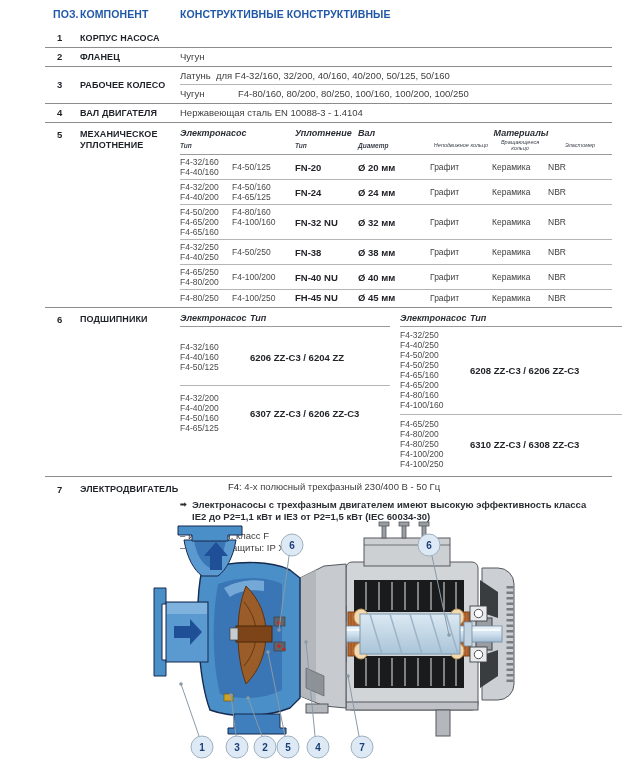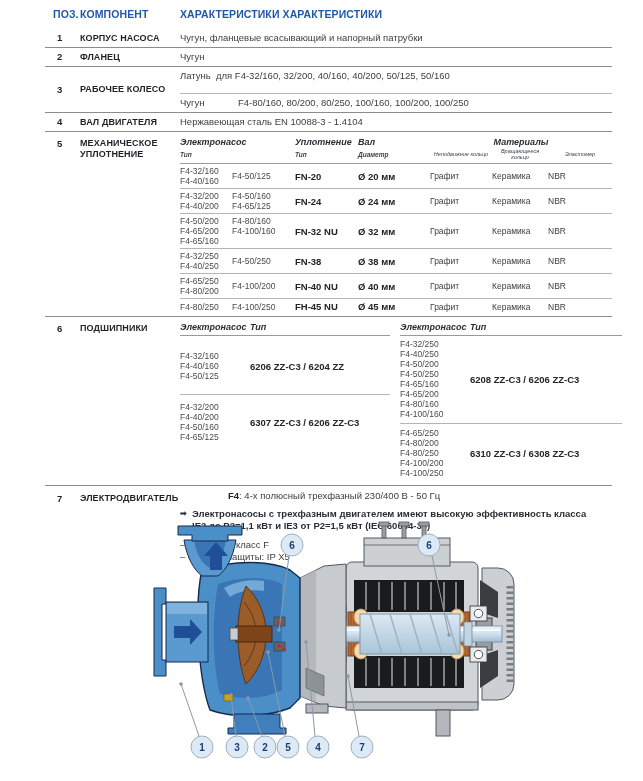--- a/index.html
+++ b/index.html
@@ -14,21 +14,21 @@
   .hdr .h.pos{padding-left:8px;}
   .t-num{font-size:9.5px;font-weight:bold;color:#1e2128;padding-left:12px;}
   .t-name{font-size:9px;font-weight:bold;color:#1e2128;letter-spacing:.1px;}
   .t-text{font-size:9.5px;color:#3d3d3d;}
   .b1{border-bottom:1px solid #8c8c8c;}
   .pad-s{padding:3px 0 4px 0;}
 
   
   .variant{display:grid;grid-template-columns:36px 1fr;font-size:9.5px;}
   .variant .mat{color:#3d3d3d;}
-  .variant-rule{border-bottom:1px solid #b5b5b5;padding-bottom:12px;margin-bottom:3px;}
+  .variant-rule{border-bottom:1px solid #b5b5b5;padding-bottom:3px;margin-bottom:3px;}
   .iron-l2{padding-left:22px;}
 
   
   .seal-label,.bear-label,.motor-label{align-self:start;padding-top:3px;}
   .name2{line-height:11px;}
   .sealtab{width:100%;}
   .sgrid{display:grid;grid-template-columns:52px 63px 63px 72px 62px 56px 64px;align-items:center;}
   .s-h1{font-size:9px;font-weight:bold;font-style:italic;color:#2a2d33;}
   .s-h2{font-size:6.5px;font-weight:bold;font-style:italic;color:#3a3f4a;}
   .s-h3{font-size:5.5px;font-style:italic;color:#3a3f4a;text-align:center;}
@@ -49,45 +49,44 @@
   .bgroup .bm{font-size:8.5px;color:#4a4a4a;line-height:10px;}
   .bgroup .bt{font-size:9.5px;font-weight:bold;color:#23252a;}
   .bdiv{border-bottom:1px solid #b5b5b5;}
   .lg1{padding:15px 0 13px 0;}
   .lg2{padding:7px 0 6px 0;}
   .rg1{padding:3px 0 4px 0;}
   .rg2{padding:4px 0 3px 0;}
 
   
   .mline{font-size:9.5px;color:#3d3d3d;}
-  .mline .f4{font-weight:bold;color:#23252a;padding-left:48px;}
+  .mline .f4{font-weight:normal;color:#23252a;padding-left:48px;}
   .note{margin-top:7px;display:grid;grid-template-columns:12px 1fr;font-size:9.5px;
         font-weight:bold;color:#2a2d33;line-height:11.5px;}
   .dashlines{margin-top:8px;font-size:9.5px;color:#3d3d3d;line-height:12px;}
 
   
   .diagram{position:absolute;left:148px;top:518px;width:372px;height:258px;}
   .co-num{font-size:10px;font-weight:bold;fill:#1b3f77;font-family:"Liberation Sans",sans-serif;}
 </style>
 </head>
 <body>
 
 <div class="page">
   <div class="content">
 
     <div class="trow hdr">
       <div class="h pos">ПОЗ.</div>
       <div class="h">КОМПОНЕНТ</div>
-      <div class="h">ХАРАКТЕРИСТИКИ ХАРАКТЕРИСТИКИ</div>
+      <div class="h">КОНСТРУКТИВНЫЕ КОНСТРУКТИВНЫЕ</div>
     </div>
 
     <div class="trow b1 pad-s">
       <div class="t-num">1</div>
       <div class="t-name">КОРПУС НАСОСА</div>
-      <div class="t-text">Чугун, фланцевые всасывающий и напорный патрубки</div>
     </div>
 
     <div class="trow b1 pad-s">
       <div class="t-num">2</div>
       <div class="t-name">ФЛАНЕЦ</div>
       <div class="t-text">Чугун</div>
     </div>
 
     <div class="trow b1 pad-s">
       <div class="t-num">3</div>

